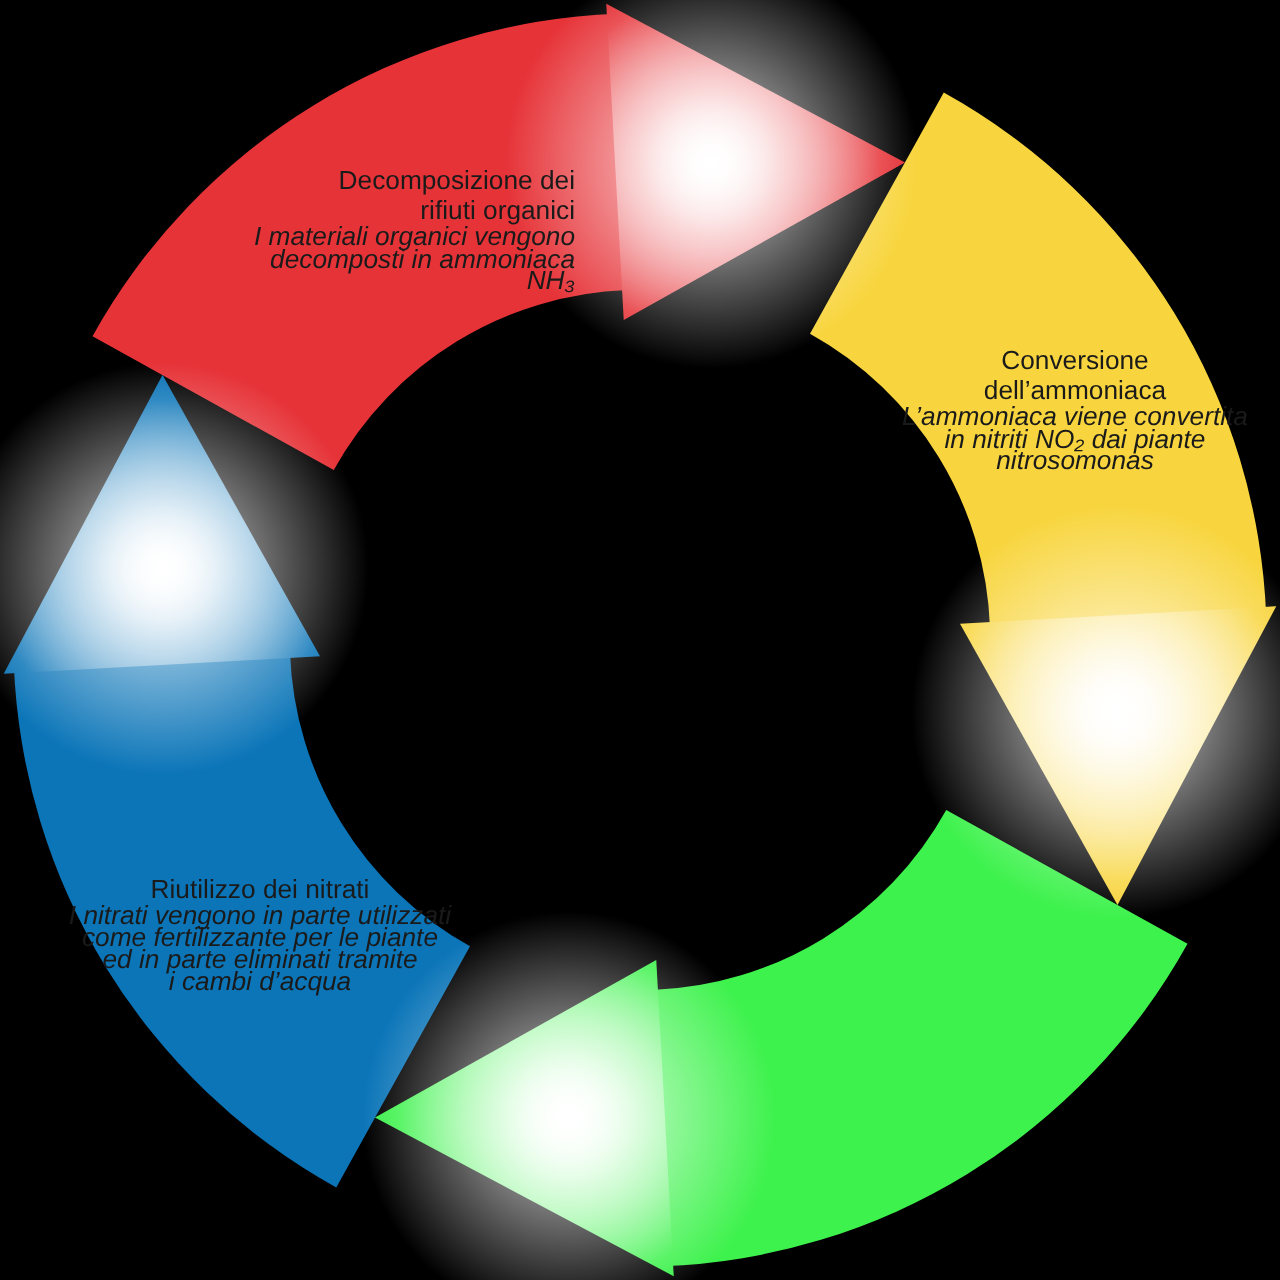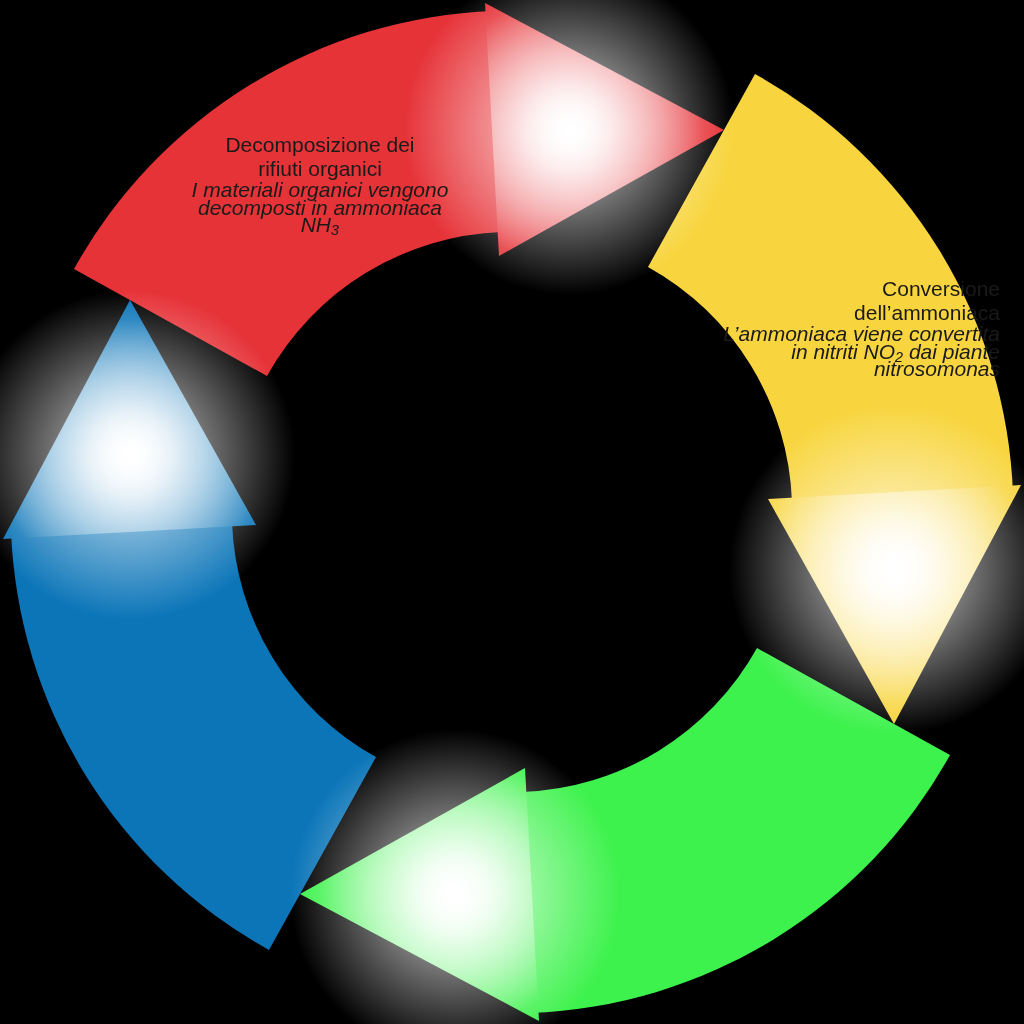--- a/index.html
+++ b/index.html
@@ -29,22 +29,22 @@
     line-height: 24px;
     font-weight: 400;
     white-space: pre-line;
   }
   .label .body {
     font-size: 21px;
     line-height: 17.5px;
     font-style: italic;
     white-space: pre-line;
   }
-  .label-decomposition { left: 180px; top: 133px; width: 280px; }
-  .label-conversion    { left: 720px; top: 277px; width: 280px; text-align: right; }
+  .label-decomposition { left: 180px; top: 133px; width: 280px; text-align: right; }
+  .label-conversion    { left: 720px; top: 277px; width: 280px; }
   .label-transformation{ left: 571px; top: 786px; width: 322px; }
   .label-reuse         { left:  38px; top: 700px; width: 340px; }
 </style>
 </head>
 <body>
 
 <div class="stage">
 
   <svg width="1024" height="1024" viewBox="0 0 1024 1024">
     <defs>
@@ -118,14 +118,21 @@
 
   <div class="label label-conversion">
     <div class="title">Conversione
 dell’ammoniaca</div>
     <div class="body">L’ammoniaca viene convertita
 in nitriti NO₂ dai piante
 nitrosomonas</div>
   </div>
 
 
+  <div class="label label-reuse">
+    <div class="title">Riutilizzo dei nitrati</div>
+    <div class="body">I nitrati vengono in parte utilizzati
+come fertilizzante per le piante
+ed in parte eliminati tramite
+i cambi d’acqua</div>
+  </div>
 
 </div>
 
 </body></html>

